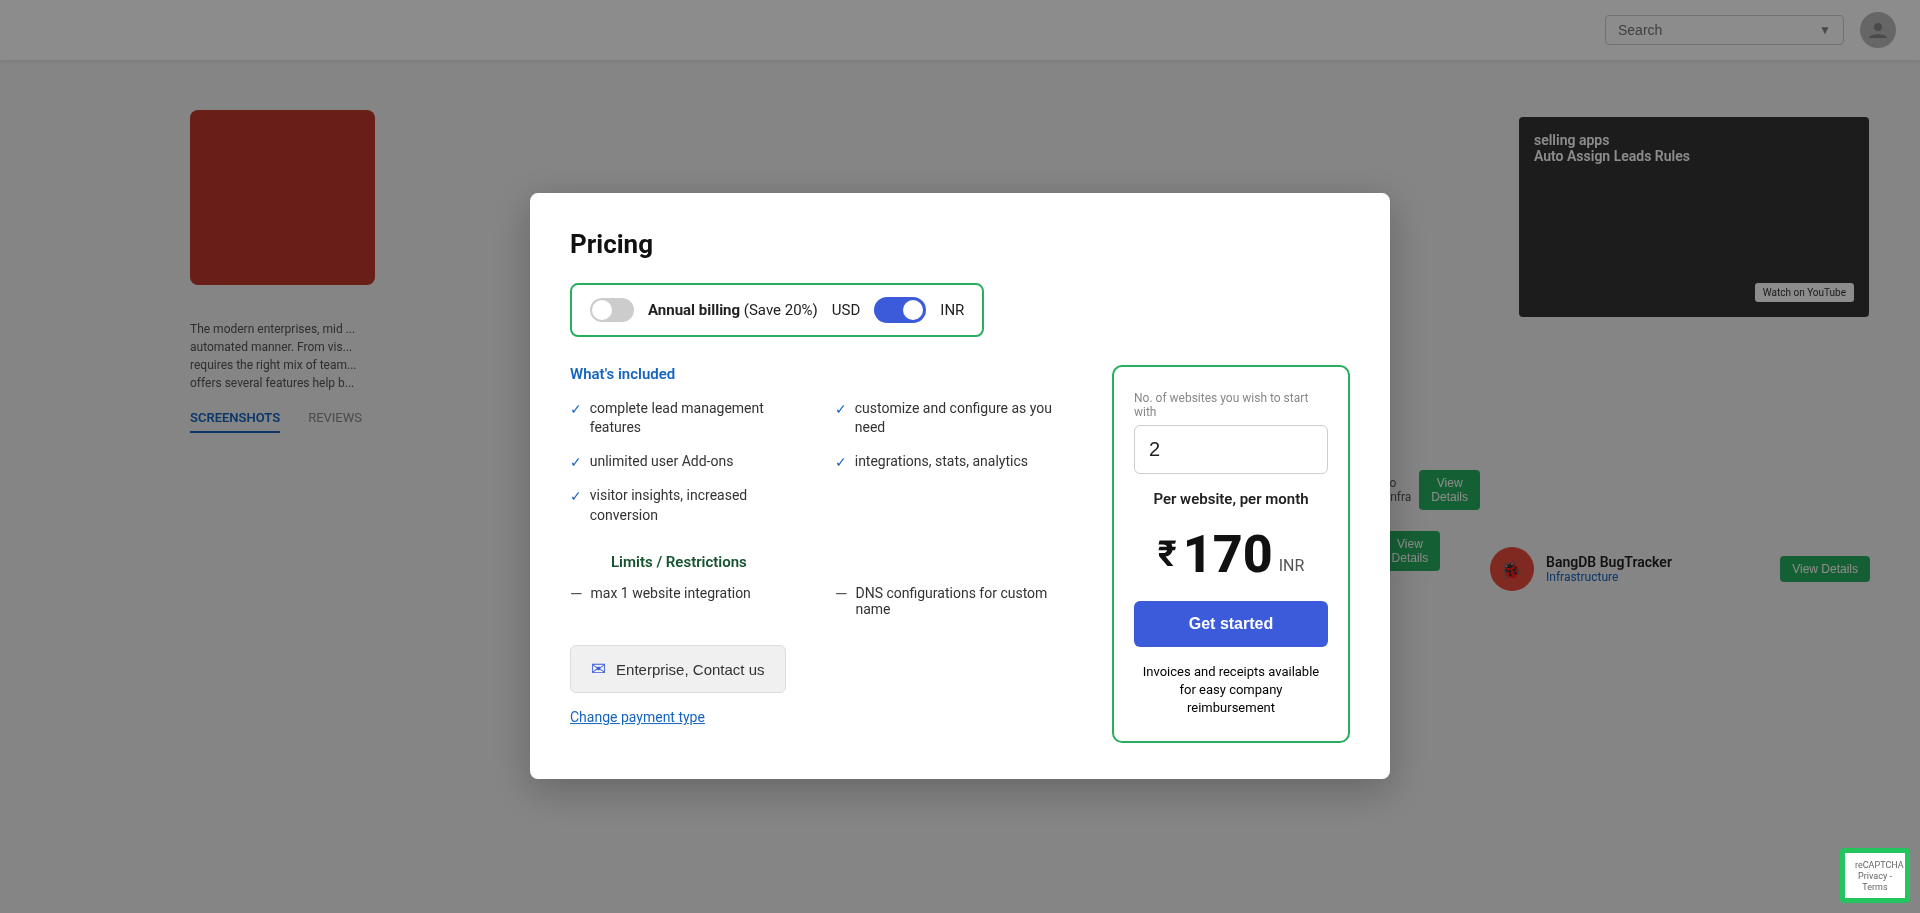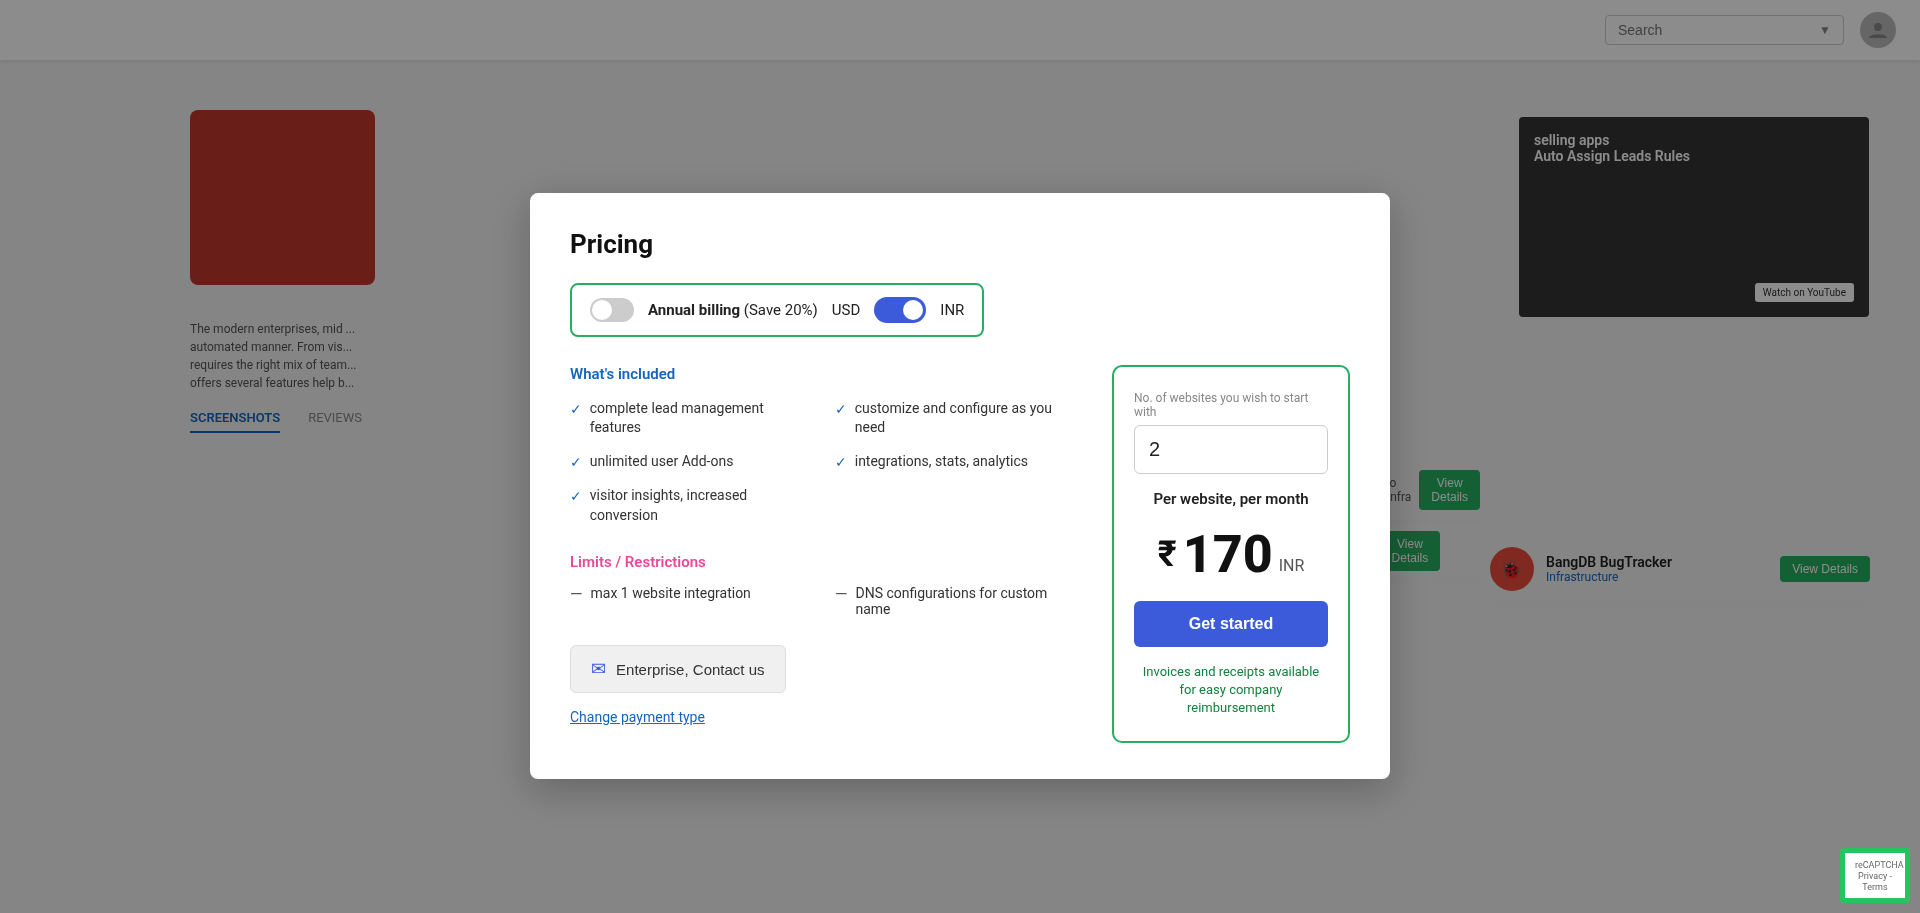--- a/index.html
+++ b/index.html
@@ -344,22 +344,23 @@
     .check-icon {
       color: #1565c0;
       font-size: 14px;
       flex-shrink: 0;
       margin-top: 1px;
     }
 
     .limits-title {
       font-size: 15px;
       font-weight: 600;
-      color: #ec4899;
+      color: #14532d;
       margin-bottom: 14px;
+      margin-left: 41px;
     }
     .limits-grid {
       display: grid;
       grid-template-columns: 1fr 1fr;
       gap: 14px 20px;
       margin-bottom: 28px;
     }
     .limit-item {
       display: flex;
       align-items: flex-start;
@@ -462,21 +463,21 @@
       border: none;
       border-radius: 6px;
       padding: 14px;
       font-size: 16px;
       font-weight: 600;
       cursor: pointer;
     }
 
     .invoice-note {
       font-size: 13px;
-      color: #15803d;
+      color: #000000;
       text-align: center;
       line-height: 1.4;
     }
 
     
     .recaptcha-badge {
       position: absolute;
       bottom: 10px;
       right: 10px;
       background: #fff;

